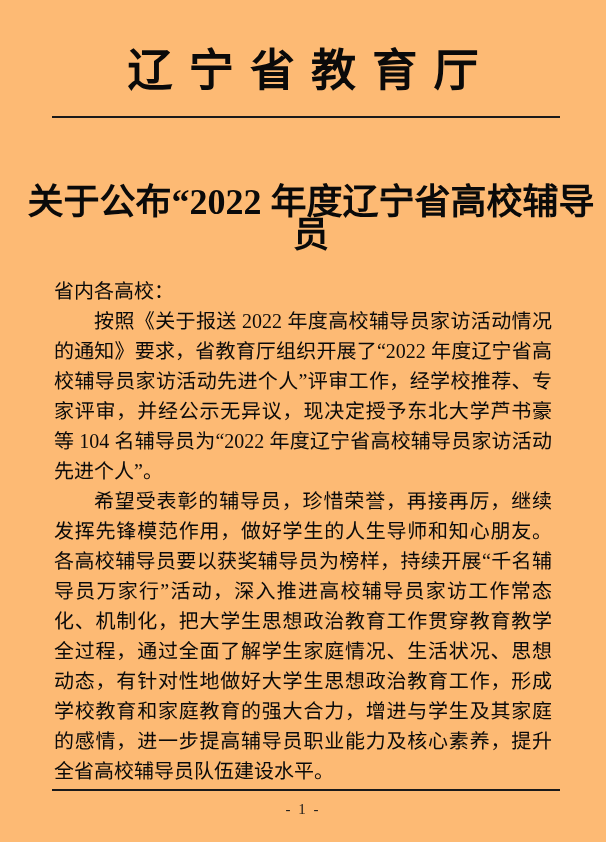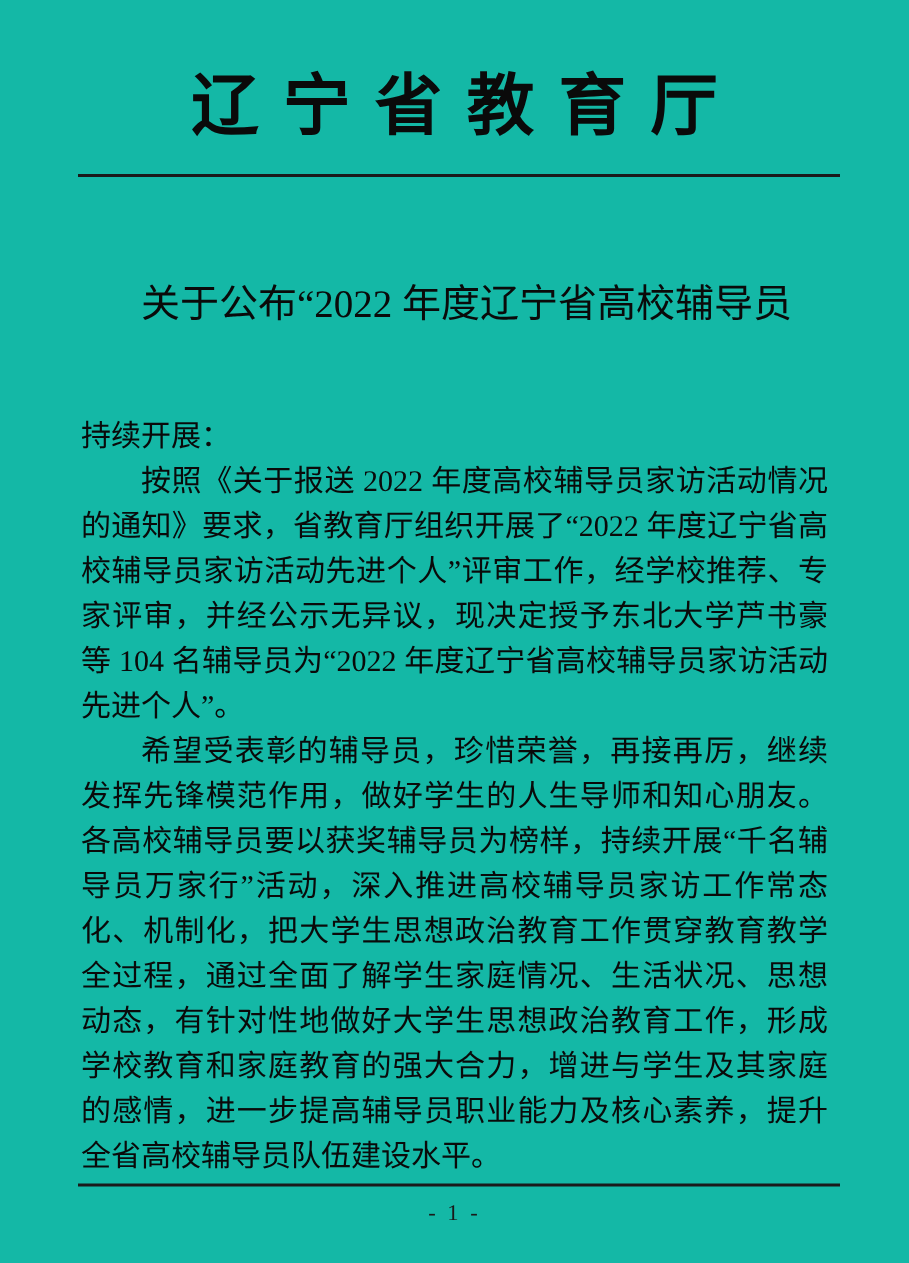--- a/index.html
+++ b/index.html
@@ -4,21 +4,21 @@
 <style>
   html, body {
     margin: 0;
     padding: 0;
     background: #ffffff;
   }
   .page {
     position: relative;
     width: 606px;
     height: 842px;
-    background: #14b8a6;
+    background: #fdba74;
     color: #0a0a0a;
     font-family: "Liberation Serif", "DejaVu Serif", serif;
     overflow: hidden;
   }
   .agency {
     position: absolute;
     top: 44px;
     left: 0;
     right: 0;
     text-align: center;
@@ -36,22 +36,22 @@
     width: 508px;
     height: 2px;
     background: #1a1a1a;
   }
   .title {
     position: absolute;
     top: 186px;
     left: 16px;
     right: 0;
     text-align: center;
-    font-size: 26px;
-    font-weight: 400;
+    font-size: 36px;
+    font-weight: 700;
     line-height: 33px;
   }
   .body-block {
     position: absolute;
     top: 276px;
     left: 54px;
     width: 498px;
     font-size: 20px;
     line-height: 30px;
     text-align: justify;
@@ -89,21 +89,21 @@
 
   <div class="agency">辽宁省教育厅</div>
 
   <div class="head-rule"></div>
 
   <div class="title">
     <div>关于公布“2022 年度辽宁省高校辅导员</div>
   </div>
 
   <div class="body-block">
-    <div class="salutation">持续开展：</div>
+    <div class="salutation">省内各高校：</div>
     <p class="para">按照《关于报送 2022 年度高校辅导员家访活动情况的通知》要求，省教育厅组织开展了“2022 年度辽宁省高校辅导员家访活动先进个人”评审工作，经学校推荐、专家评审，并经公示无异议，现决定授予东北大学芦书豪等 104 名辅导员为“2022 年度辽宁省高校辅导员家访活动先进个人”。</p>
     <p class="para">希望受表彰的辅导员，珍惜荣誉，再接再厉，继续发挥先锋模范作用，做好学生的人生导师和知心朋友。各高校辅导员要以获奖辅导员为榜样，持续开展“千名辅导员万家行”活动，深入推进高校辅导员家访工作常态化、机制化，把大学生思想政治教育工作贯穿教育教学全过程，通过全面了解学生家庭情况、生活状况、思想动态，有针对性地做好大学生思想政治教育工作，形成学校教育和家庭教育的强大合力，增进与学生及其家庭的感情，进一步提高辅导员职业能力及核心素养，提升全省高校辅导员队伍建设水平。</p>
   </div>
 
   <div class="foot-rule"></div>
 
   <div class="page-number">- 1 -</div>
 
 </div>
 

